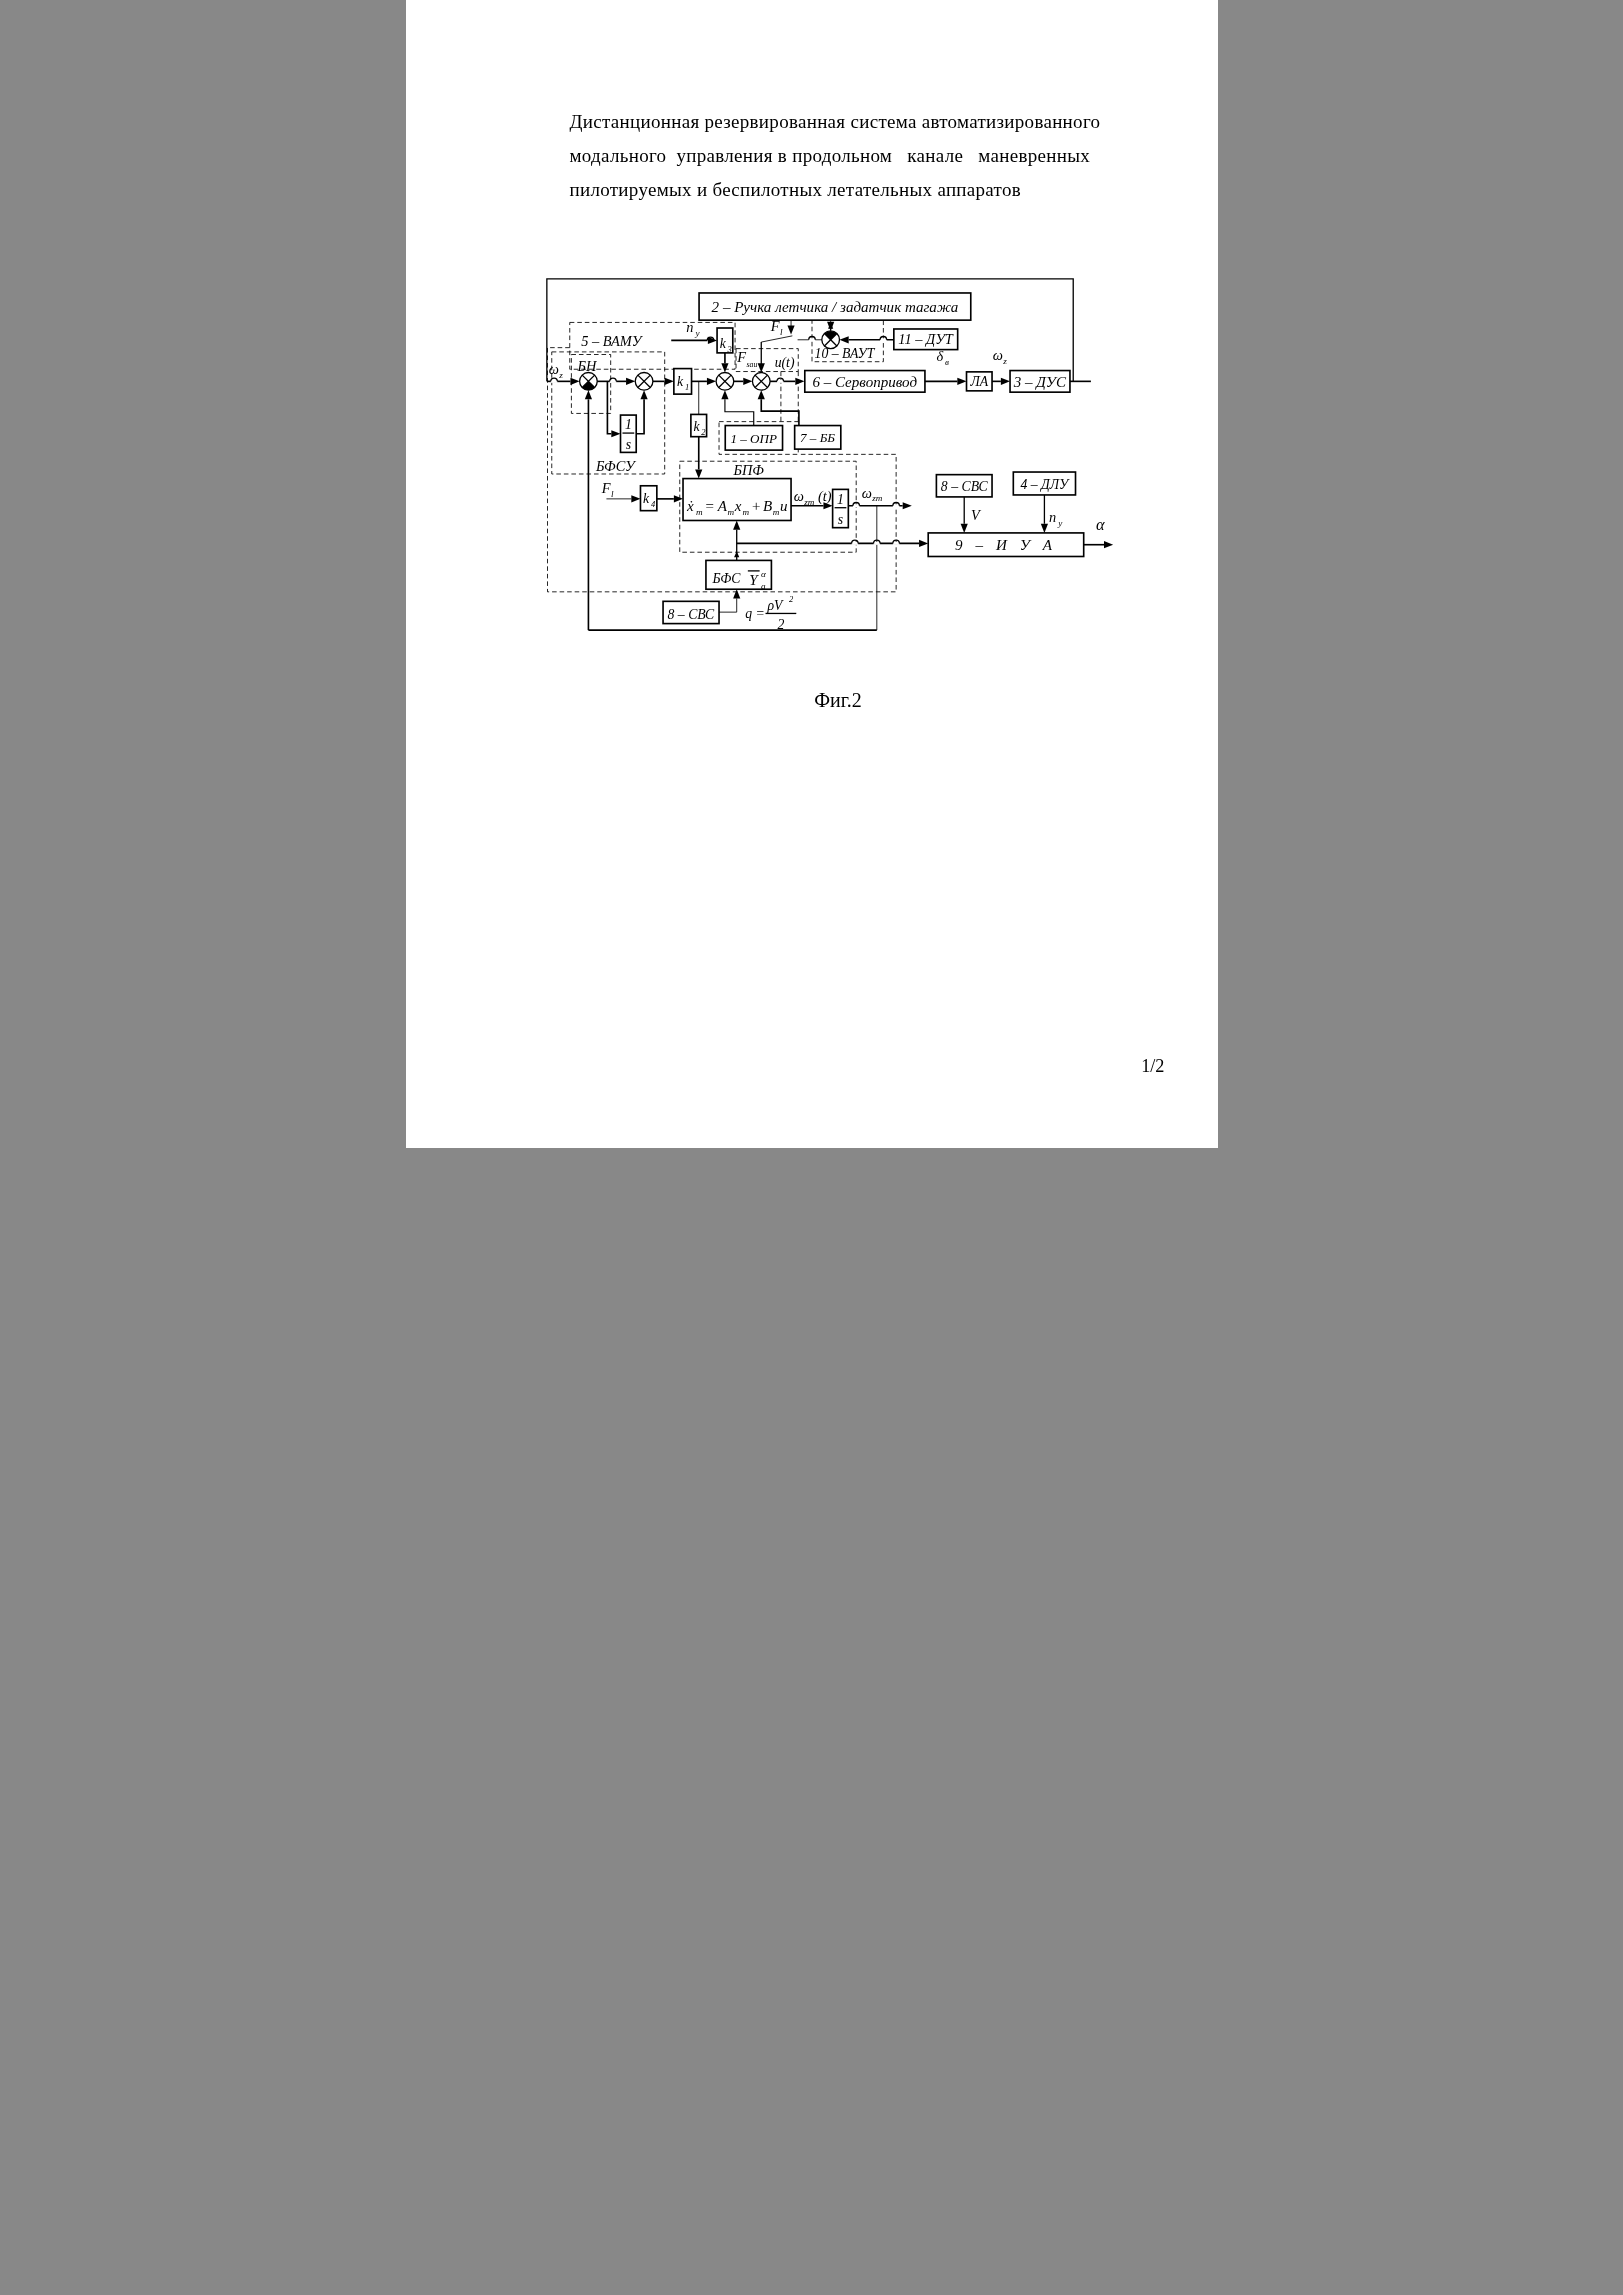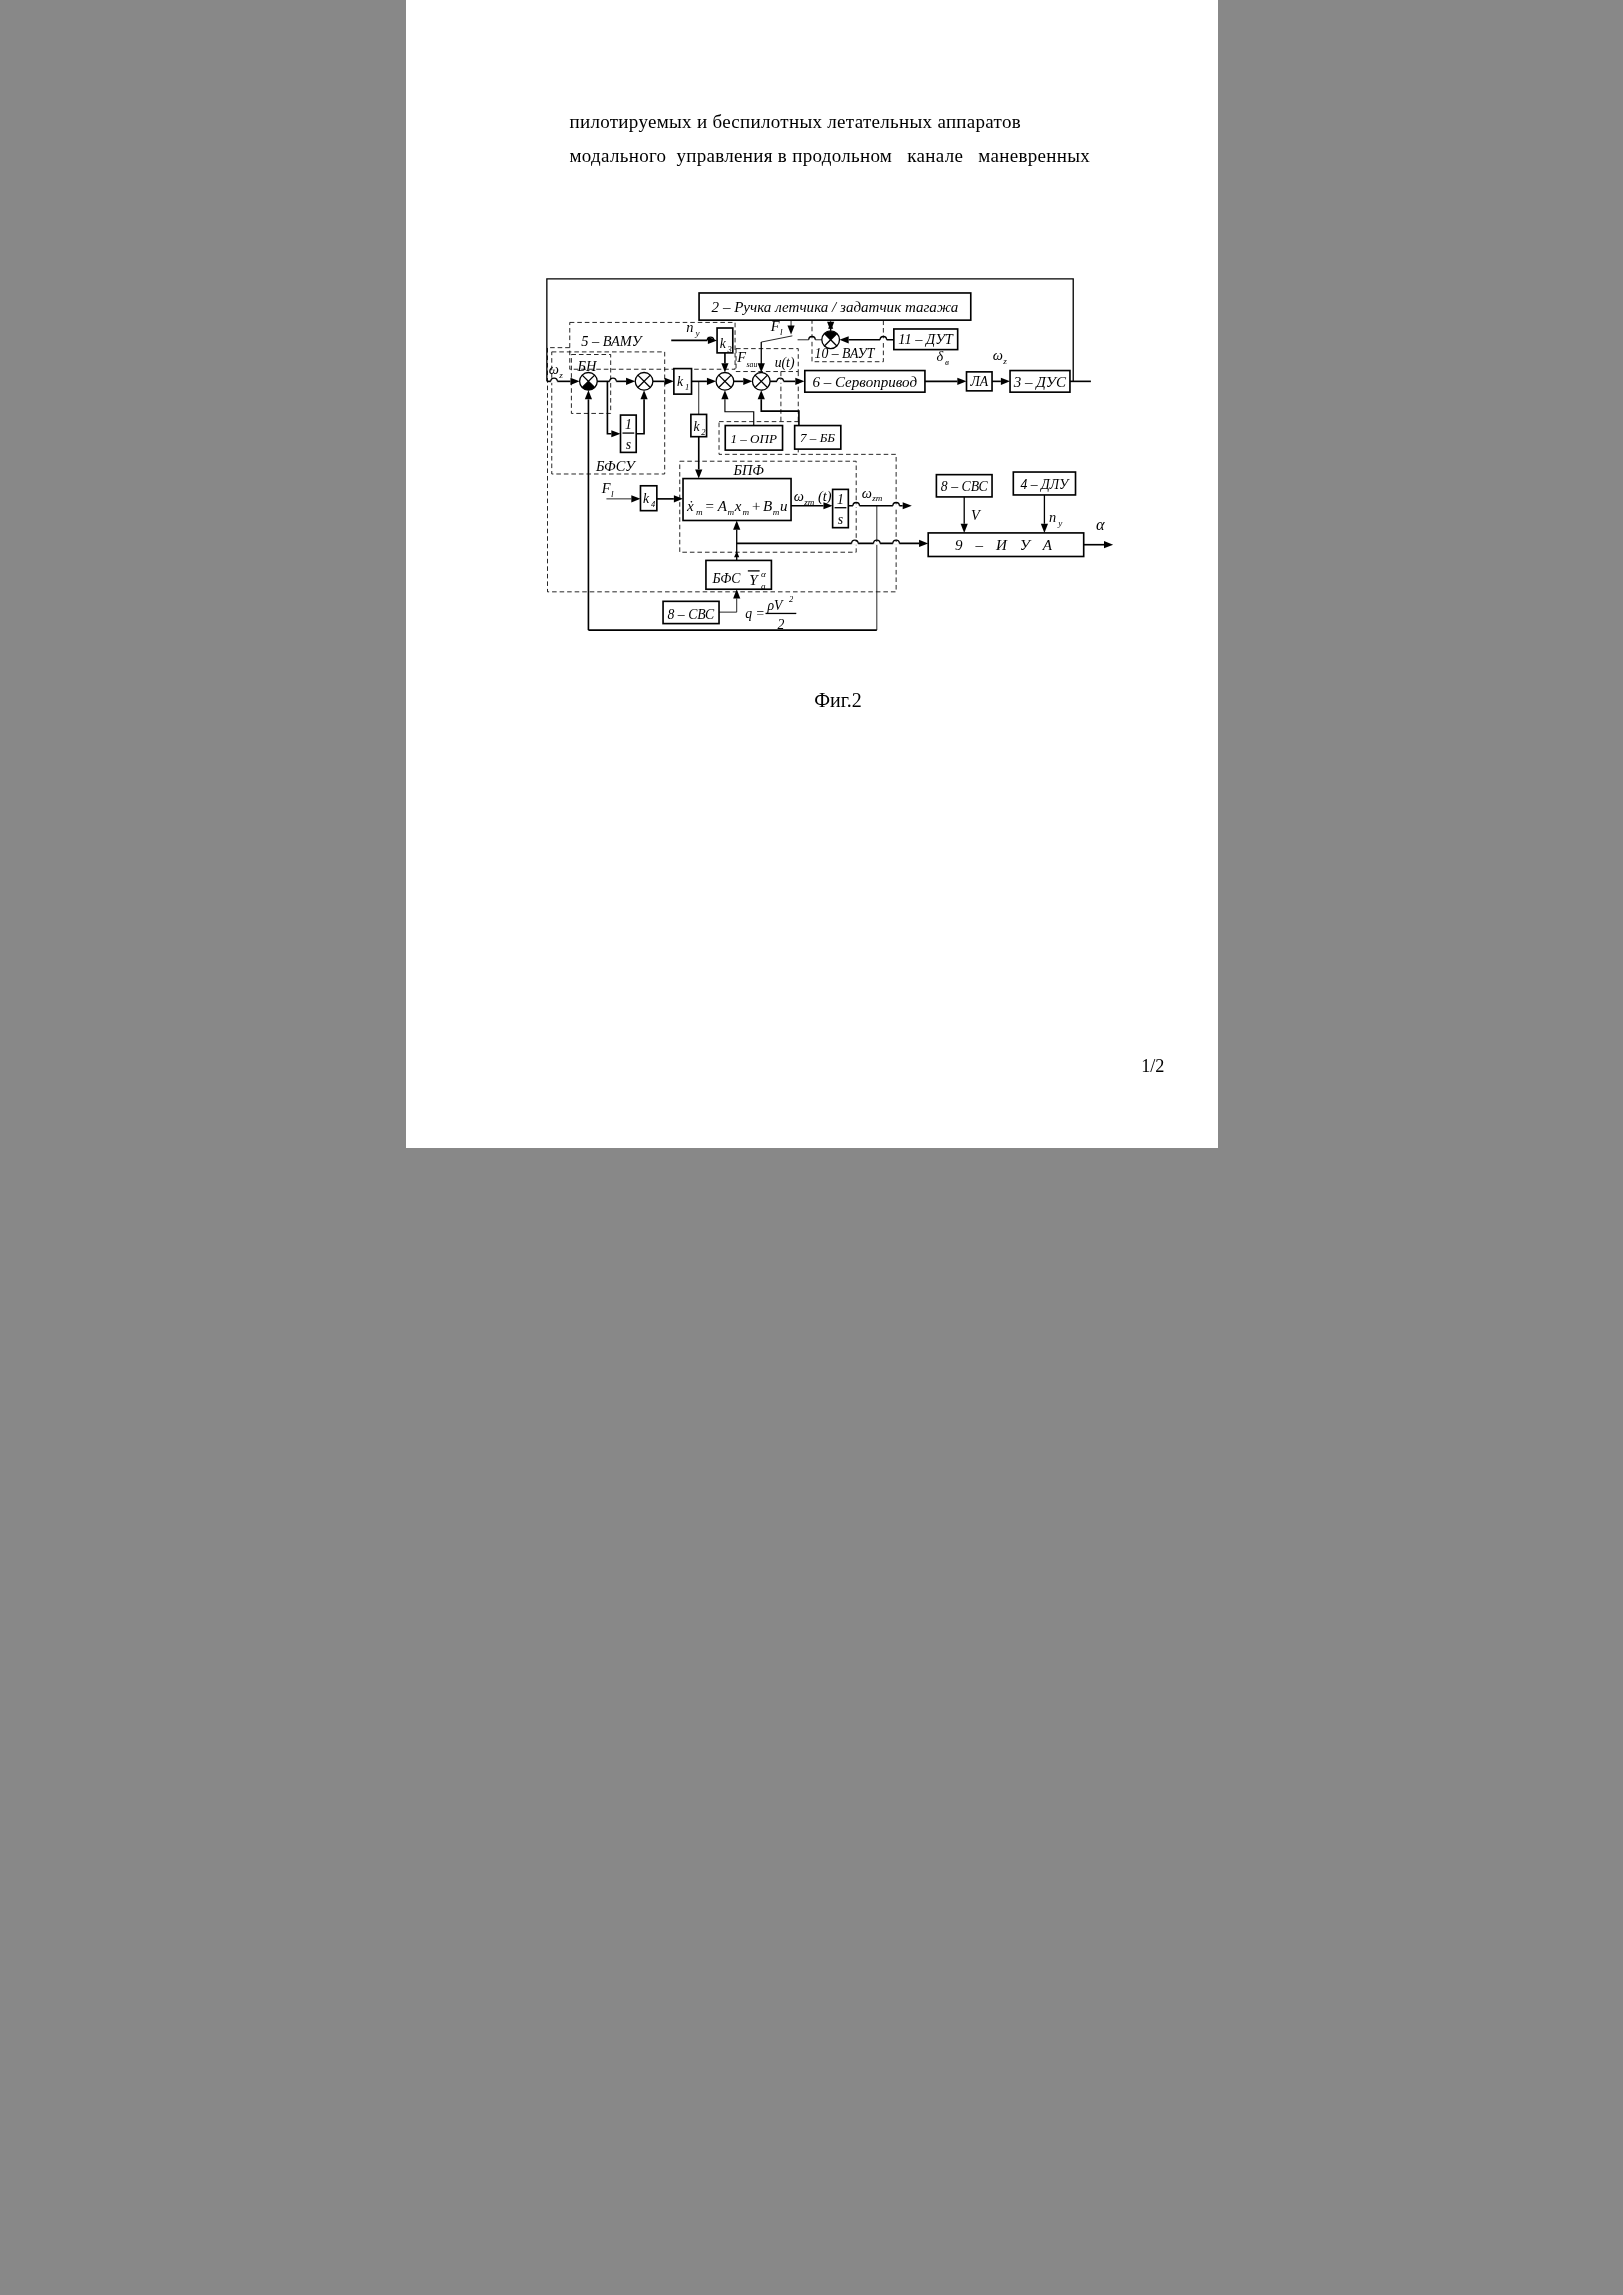--- a/index.html
+++ b/index.html
@@ -21,22 +21,23 @@
   .hop{stroke:#000;stroke-width:4;fill:none}
   .tx{font-family:"Liberation Serif",serif;font-style:italic;fill:#000}
   .sect{fill:#000;stroke:none}
 </style>
 </head>
 <body>
 
 <div id="page">
 
   <div id="title">
+    <div class="tl">Дистанционная резервированная система автоматизированного</div>
+    <div class="tl">модального  управления в продольном   канале   маневренных</div>
     <div class="tl">пилотируемых и беспилотных летательных аппаратов</div>
-    <div class="tl">модального  управления в продольном   канале   маневренных</div>
   </div>
 
   <svg width="812" height="1148" viewBox="0 0 2480 3507">
 
     <g>
       <rect class="dash" x="500" y="985" width="505" height="143"></rect>
       <rect class="dash" x="505" y="1083" width="120" height="180"></rect>
       <rect class="dash" x="445" y="1075" width="345" height="373"></rect>
       <rect class="dash" x="1008" y="1065" width="190" height="70"></rect>
       <rect class="dash" x="1240" y="967" width="218" height="138"></rect>

